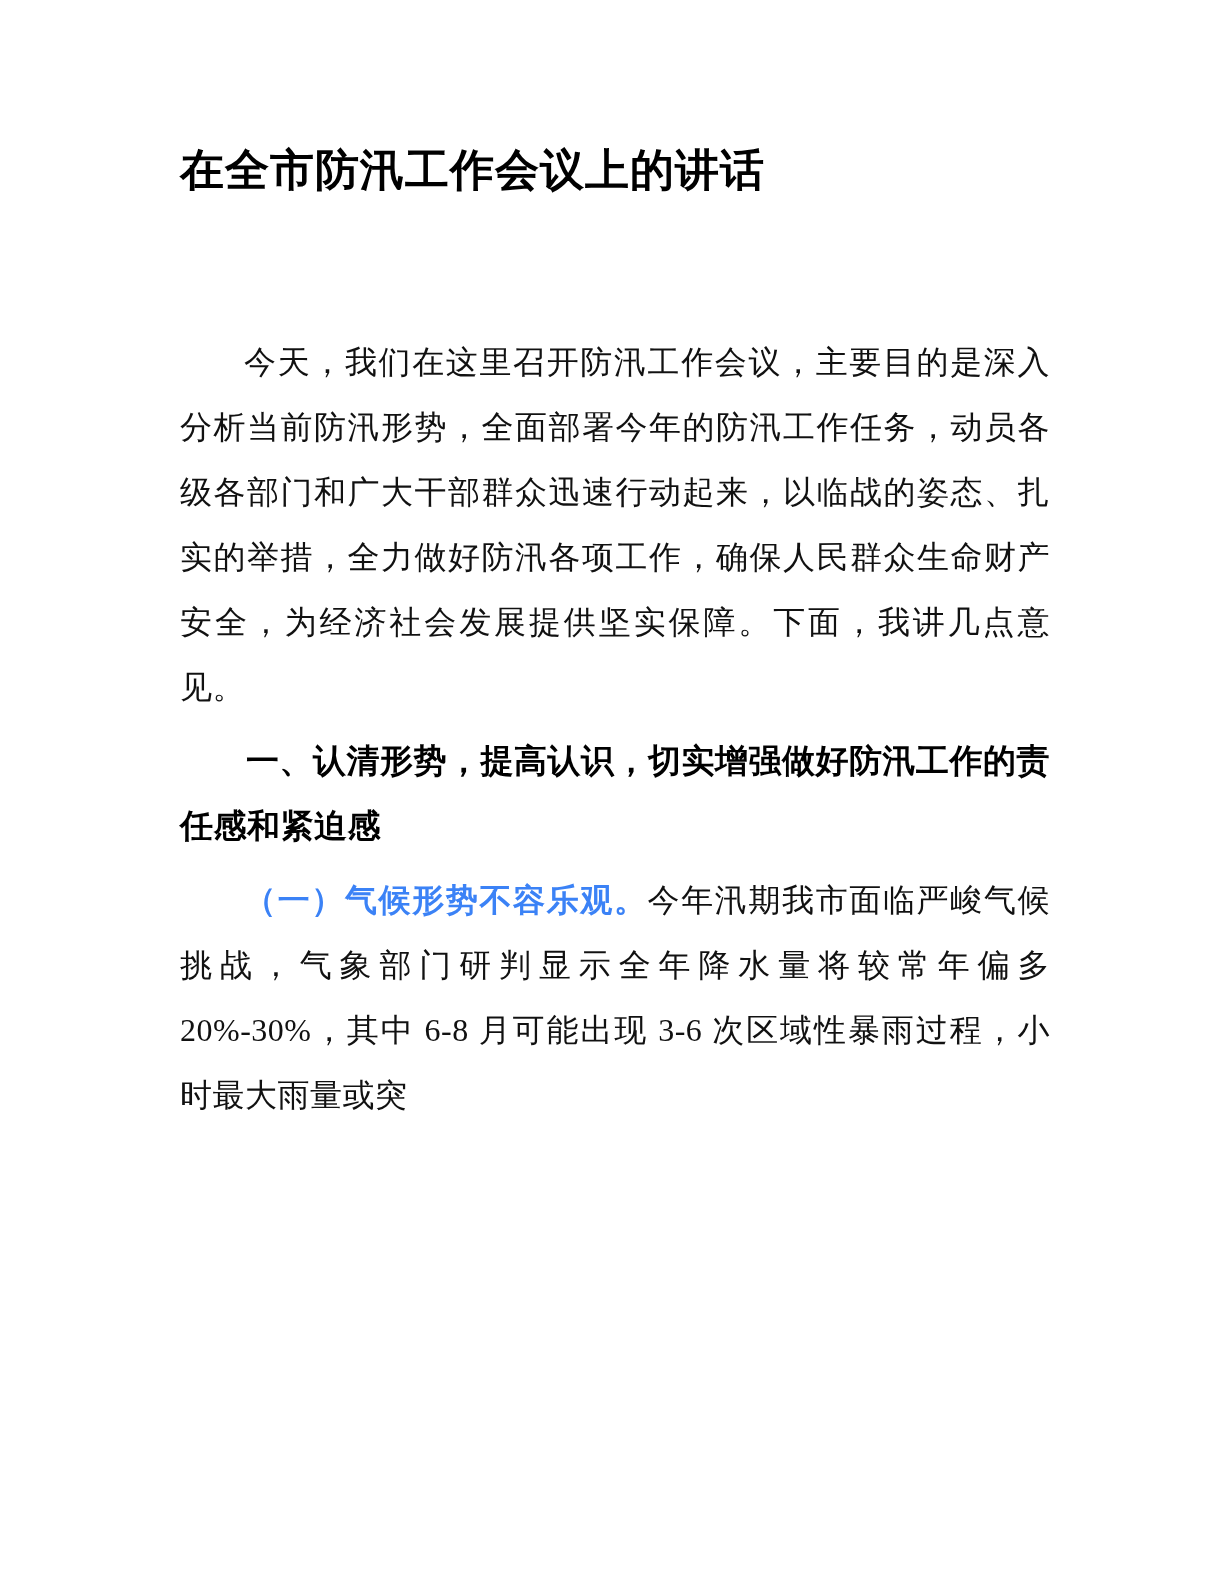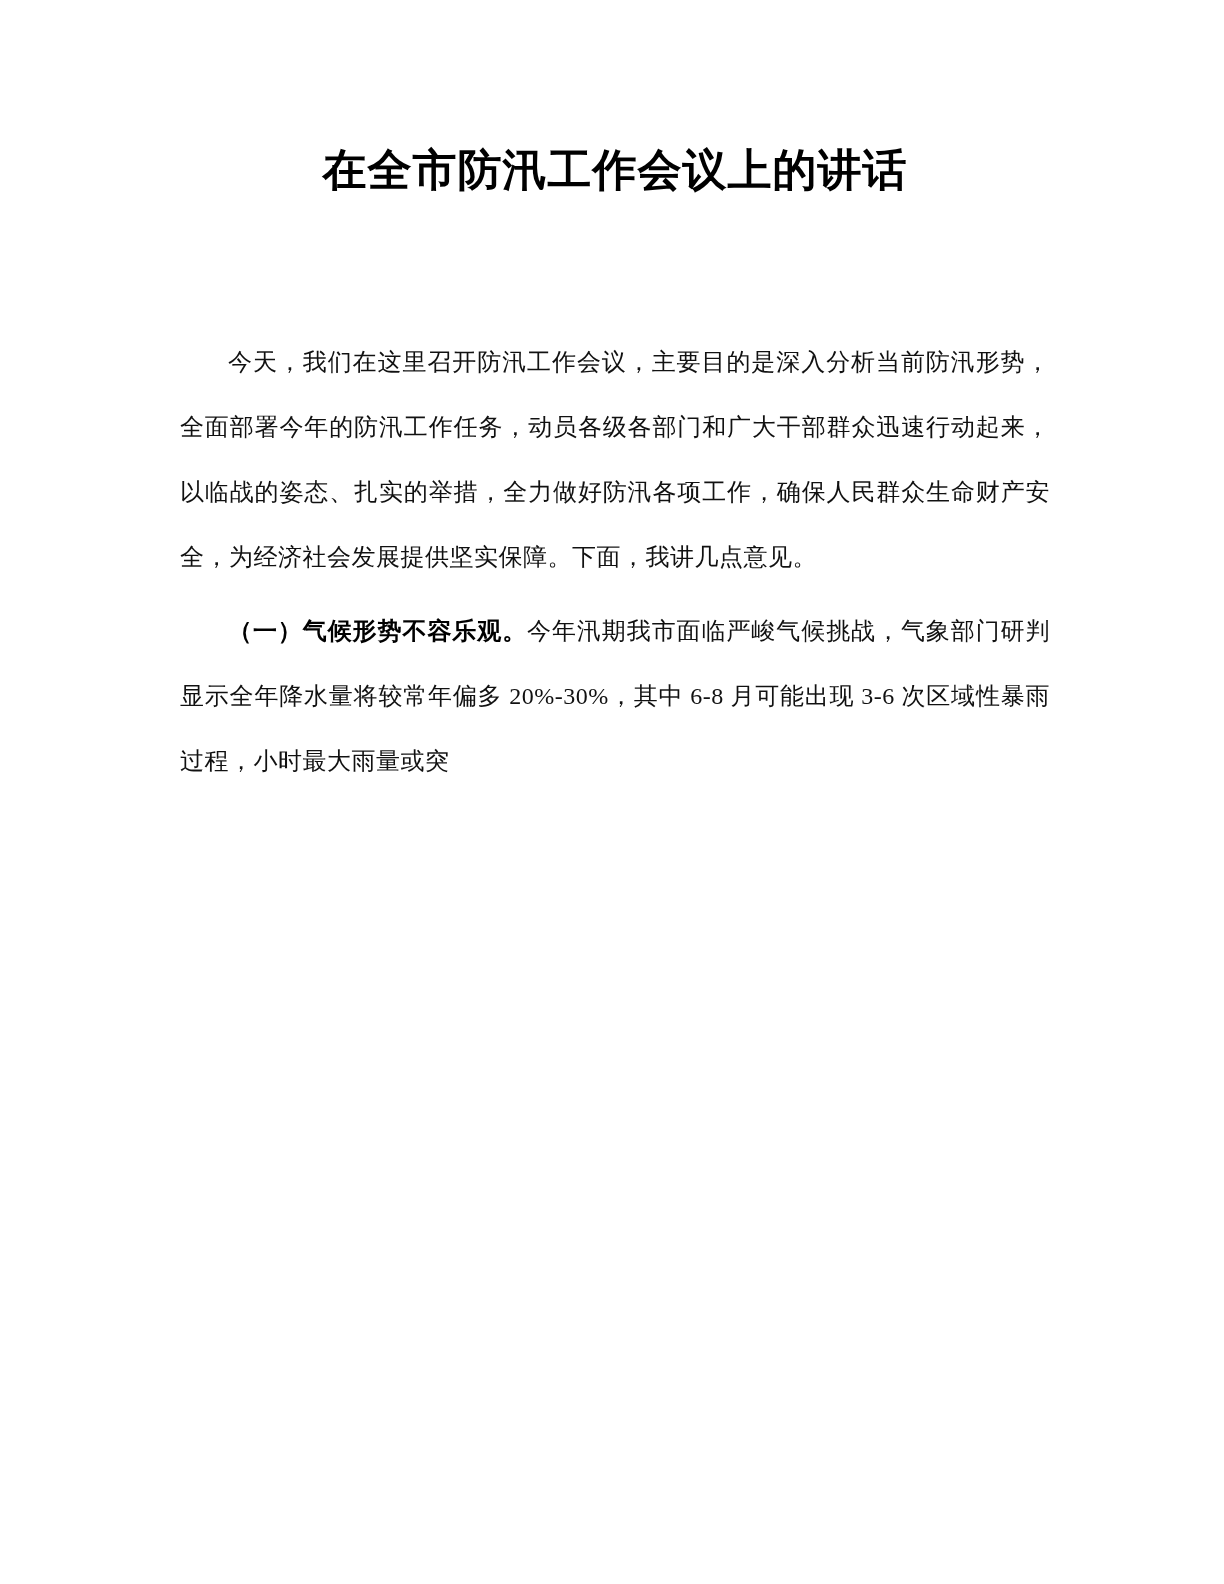--- a/index.html
+++ b/index.html
@@ -16,28 +16,27 @@
     box-sizing: border-box;
     padding: 145px 174px 0 180px;
     overflow: hidden;
     color: #000000;
   }
   .doc-title {
     font-family: "Liberation Serif", serif;
     font-size: 44px;
     font-weight: bold;
     line-height: 1.2;
-    text-align: center;
     margin: 0 0 132px 0;
     letter-spacing: 1px;
     color: #000000;
   }
   .para {
     font-family: "Liberation Serif", serif;
-    font-size: 24px;
+    font-size: 32px;
     line-height: 65px;
     text-align: justify;
     text-indent: 2em;
     margin: 0 0 8px 0;
     color: #111111;
     letter-spacing: 0.5px;
   }
   .section-heading {
     font-family: "Liberation Sans", sans-serif;
     font-size: 33px;
@@ -45,29 +44,30 @@
     line-height: 65px;
     text-align: justify;
     text-indent: 2em;
     margin: 8px 0 10px 0;
     color: #000000;
     letter-spacing: 0.5px;
   }
   .sub-lead {
     font-family: "Liberation Sans", sans-serif;
     font-weight: bold;
-    color: #000000;
+    color: #3b82f6;
   }
 </style>
 </head>
 <body>
 
 <div class="page">
 
   <h1 class="doc-title">在全市防汛工作会议上的讲话</h1>
 
   <p class="para">今天，我们在这里召开防汛工作会议，主要目的是深入分析当前防汛形势，全面部署今年的防汛工作任务，动员各级各部门和广大干部群众迅速行动起来，以临战的姿态、扎实的举措，全力做好防汛各项工作，确保人民群众生命财产安全，为经济社会发展提供坚实保障。下面，我讲几点意见。</p>
 
+  <h2 class="section-heading">一、认清形势，提高认识，切实增强做好防汛工作的责任感和紧迫感</h2>
 
 
   <p class="para"><span class="sub-lead">（一）气候形势不容乐观。</span><span>今年汛期我市面临严峻气候挑战，气象部门研判显示全年降水量将较常年偏多 20%-30%，其中 6-8 月可能出现 3-6 次区域性暴雨过程，小时最大雨量或突</span></p>
 
 </div>
 
 </body></html>

